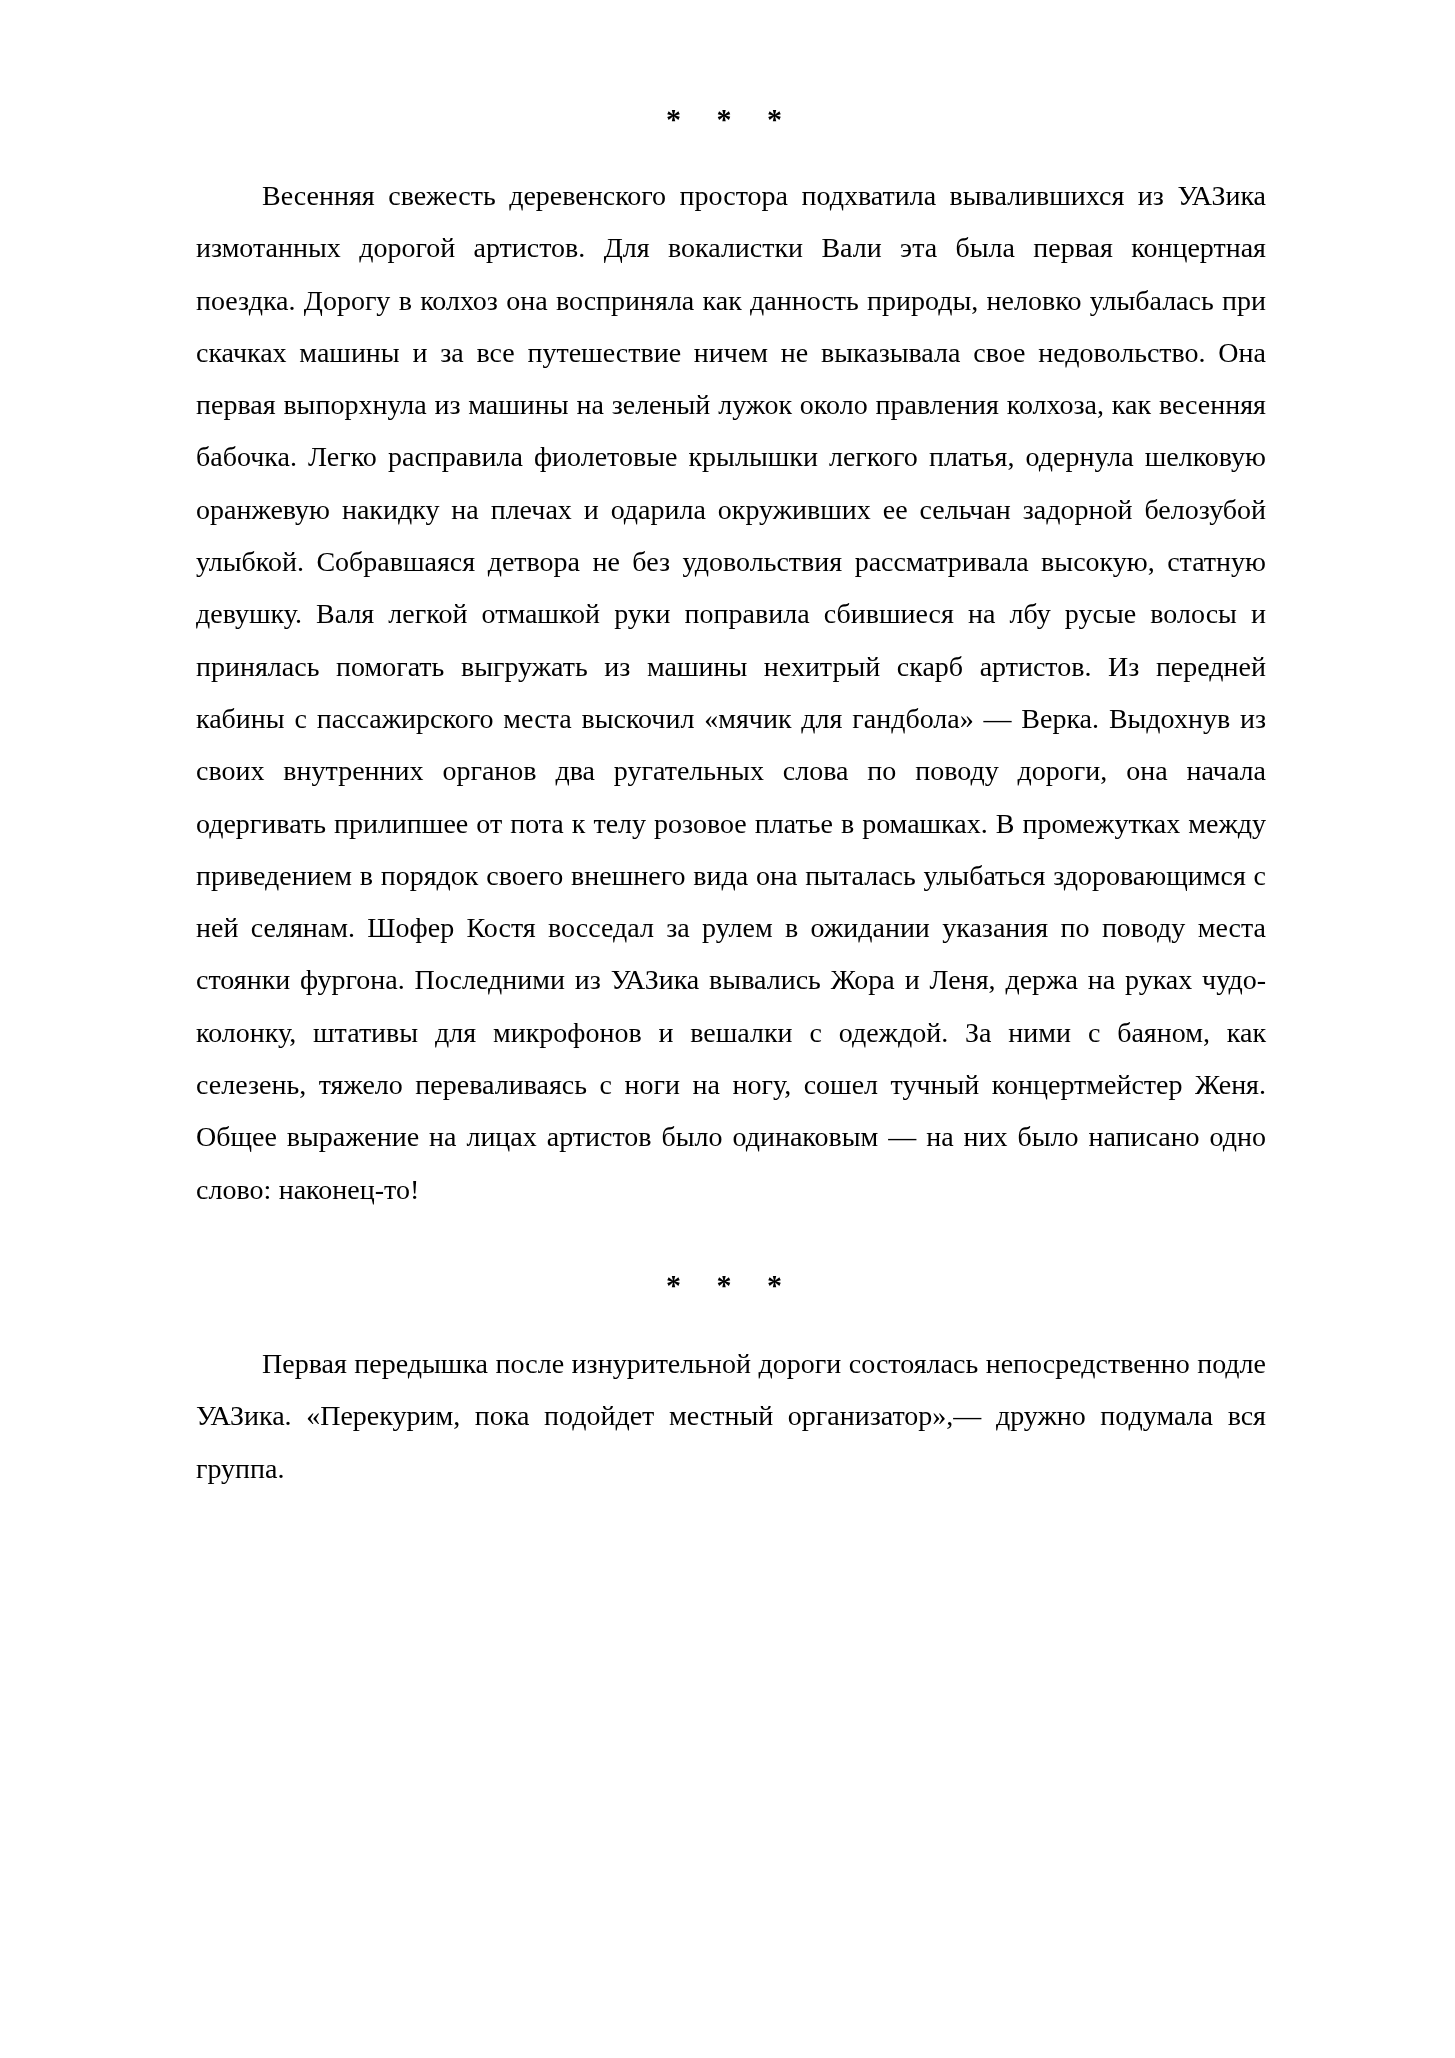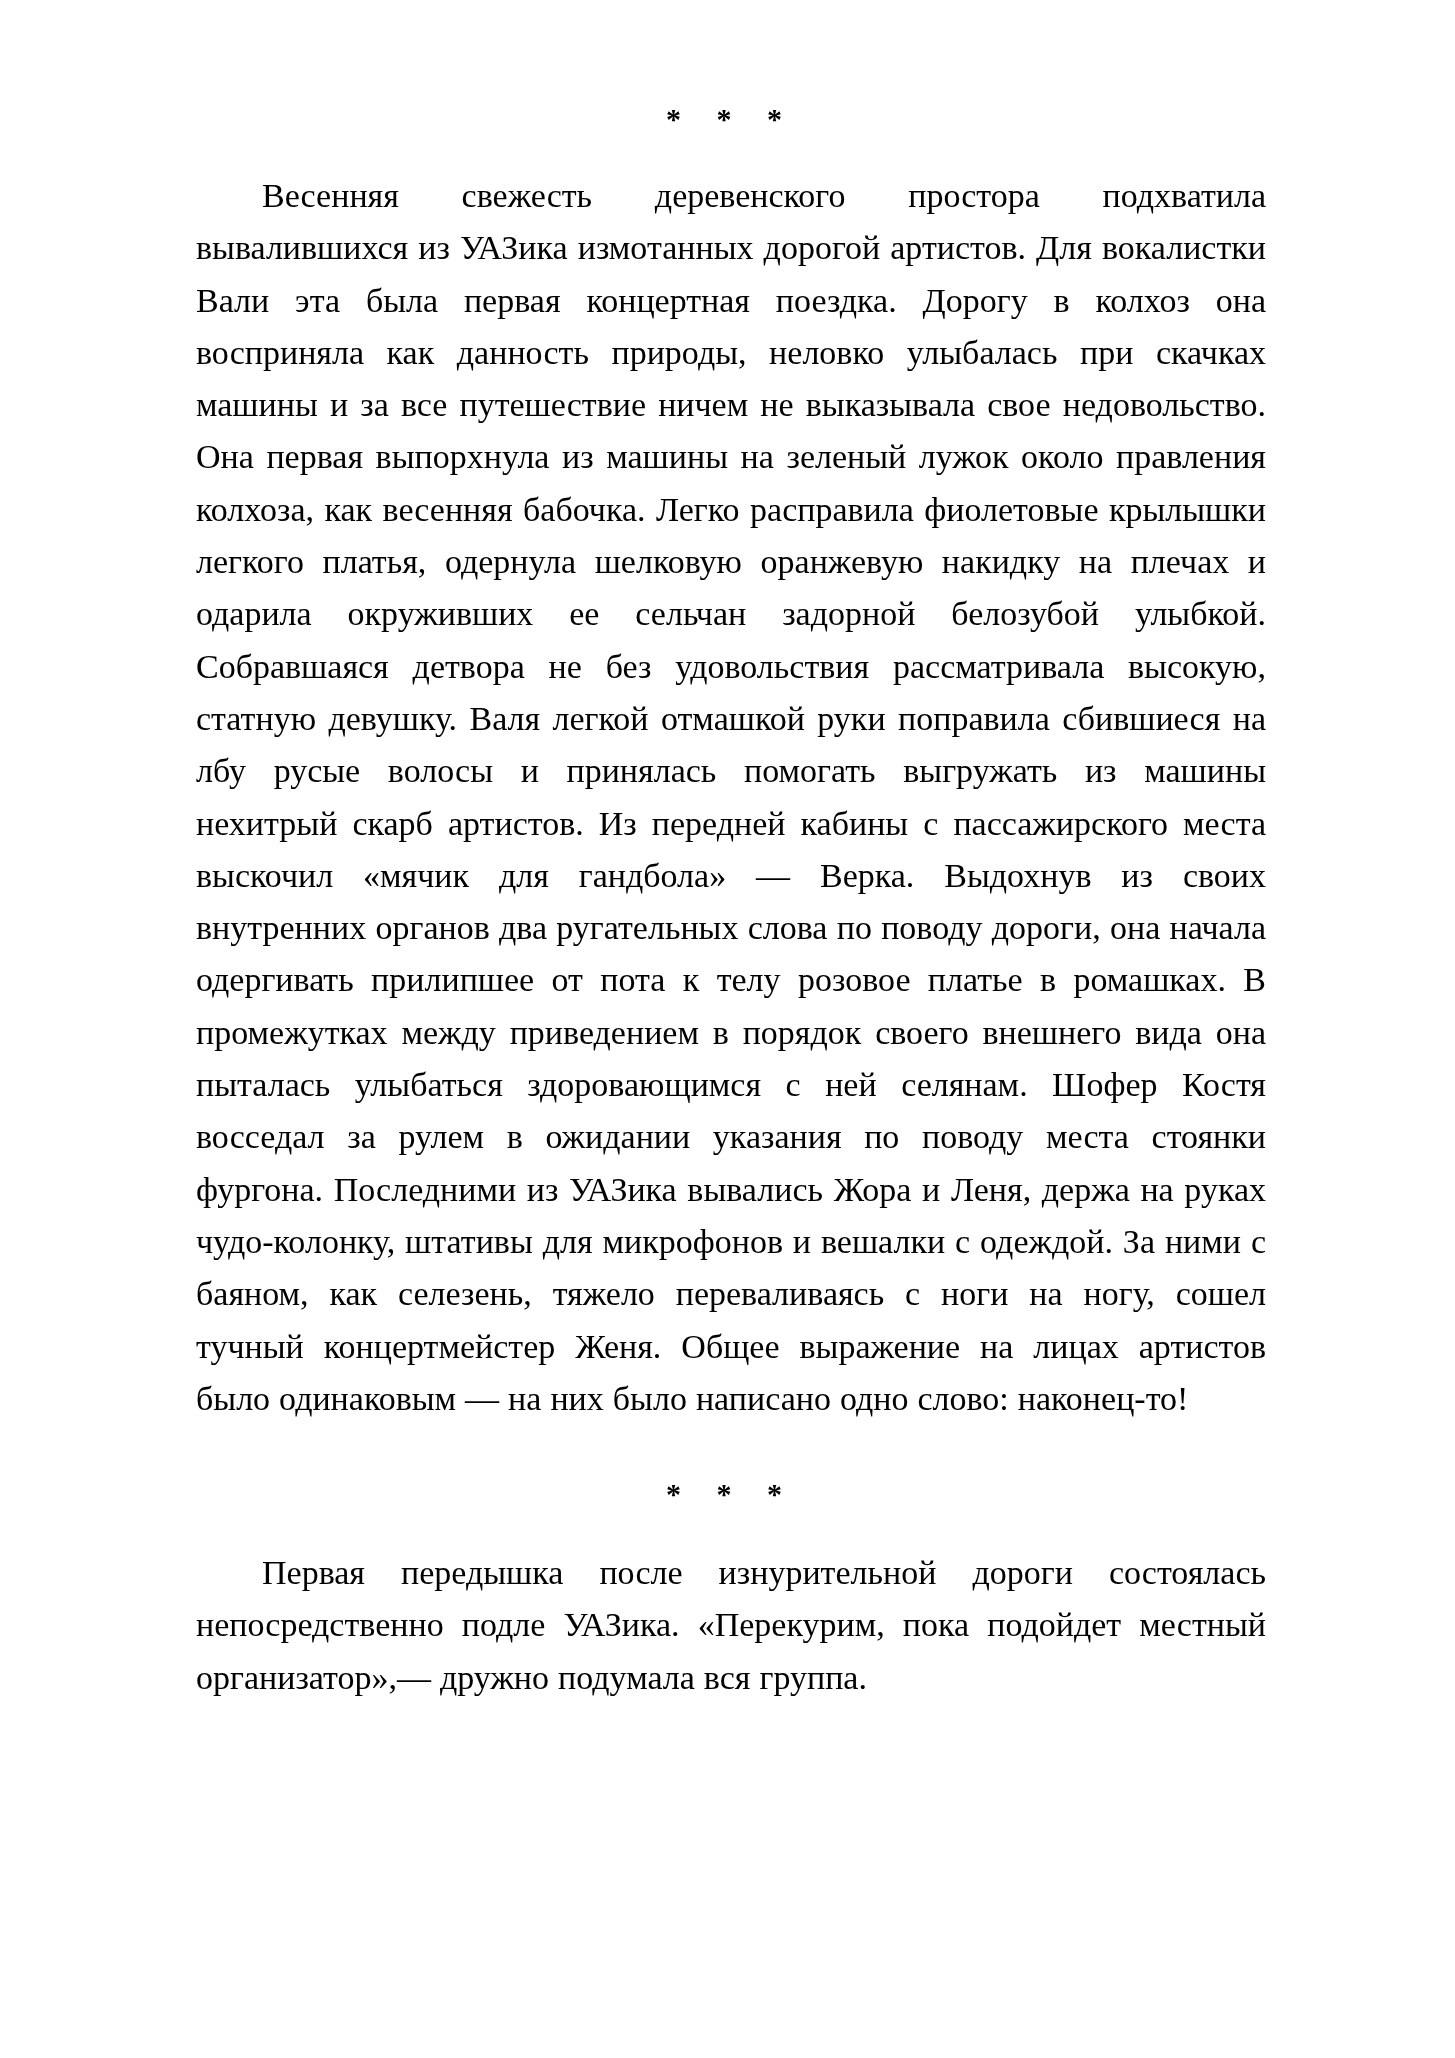--- a/index.html
+++ b/index.html
@@ -43,21 +43,21 @@
   }
 
   .scene-break.first { margin-bottom: 36px; }
   .scene-break.second { margin-top: 54px; margin-bottom: 38px; }
 
   p.para {
     margin: 0;
     text-align: justify;
     text-justify: inter-word;
     text-indent: 66px;
-    font-size: 34px;
+    font-size: 28px;
     line-height: 52.3px;
     word-spacing: 0.5px;
     hyphens: none;
   }
 
   p.para + p.para {
     margin-top: 0;
   }
 
   .page-number {

